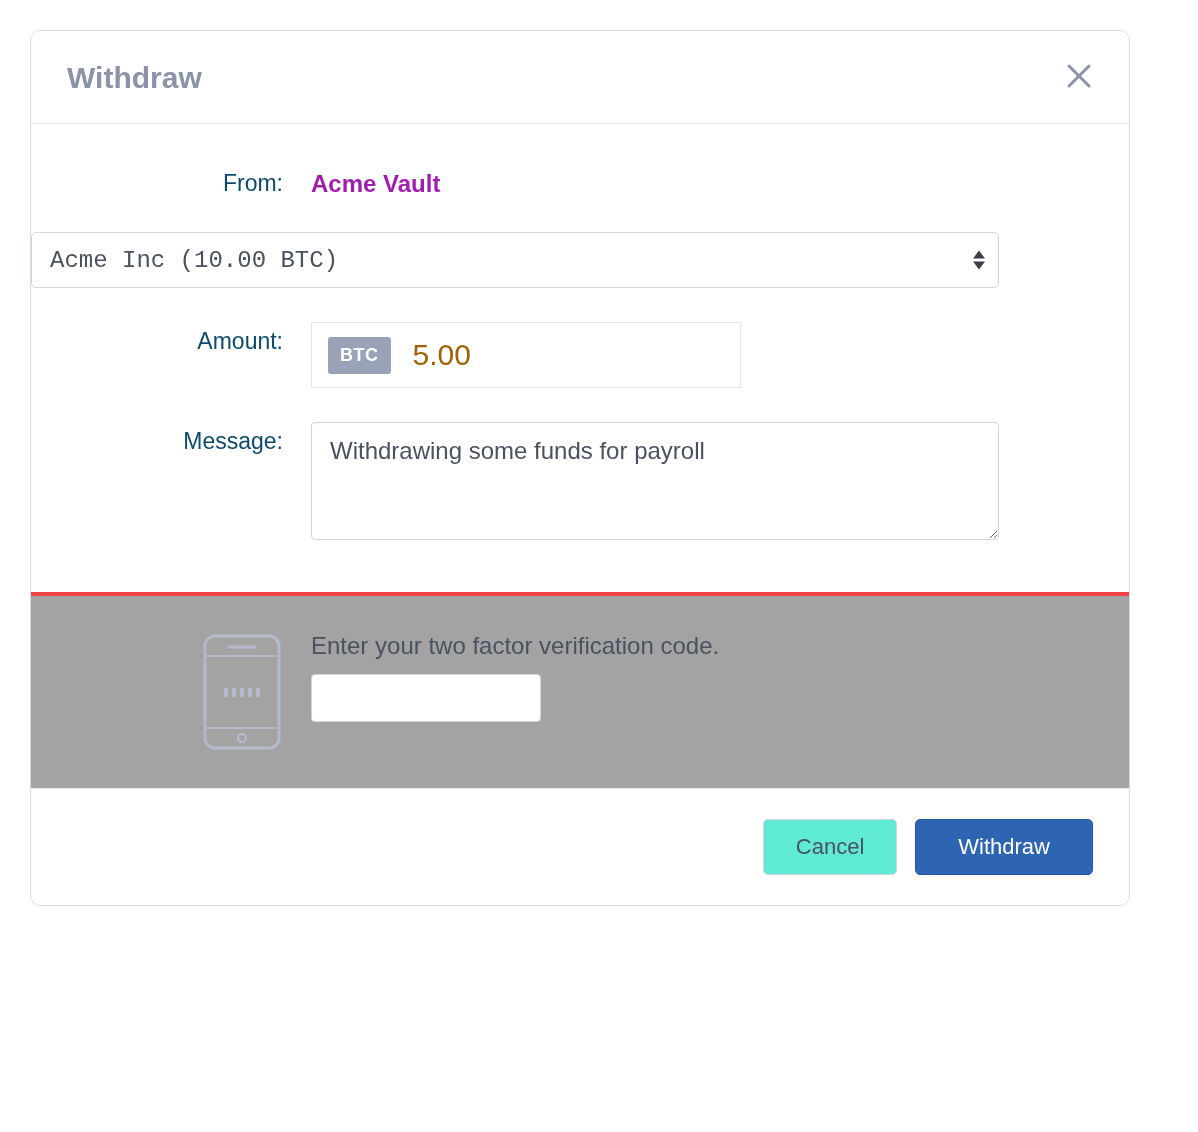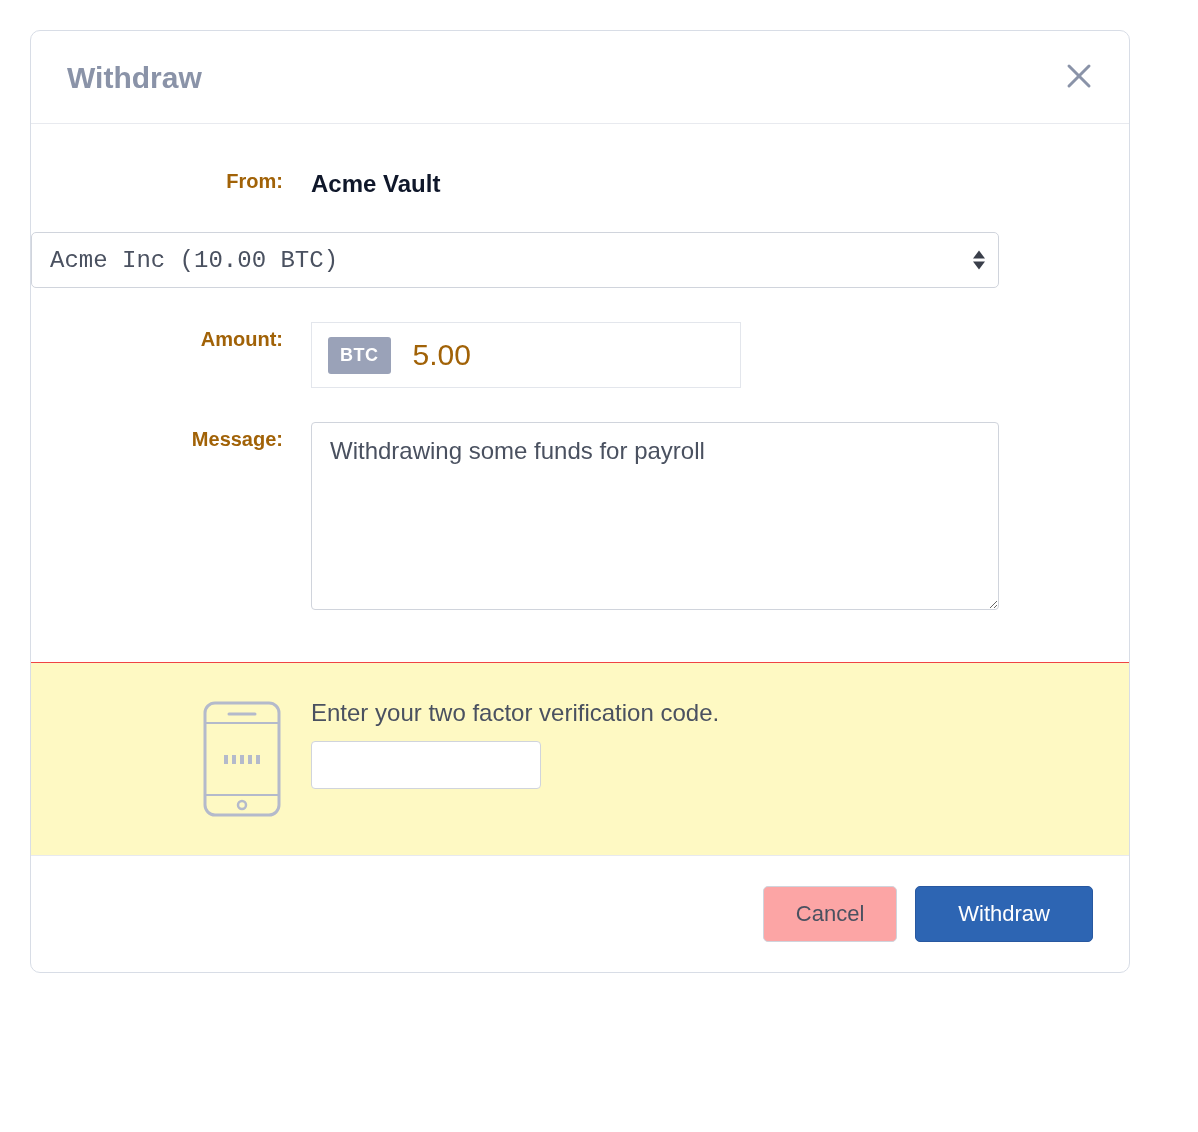--- a/index.html
+++ b/index.html
@@ -40,33 +40,33 @@
     }
     .form-row {
       display: flex;
       align-items: flex-start;
       padding: 0 130px 0 0;
       margin-bottom: 34px;
     }
     .form-label {
       width: 280px;
       text-align: right;
-      font-size: 20px;
-      color: #a16207;
+      font-size: 23px;
+      color: #0c4a6e;
       padding-right: 28px;
       padding-top: 6px;
-      font-weight: 700;
+      font-weight: 400;
     }
     .form-control {
       flex: 1;
     }
     .from-value {
       font-size: 24px;
       font-weight: 700;
-      color: #0f172a;
+      color: #a21caf;
       padding-top: 6px;
     }
     .select-wrap {
       position: relative;
       width: 100%;
       font-family: Liberation Mono, monospace;
     }
     .select-input {
       width: 100%;
       height: 56px;
@@ -125,35 +125,35 @@
     .amount-input {
       border: none;
       outline: none;
       font-size: 30px;
       color: #a16207;
       width: 200px;
       font-family: inherit;
     }
     .message-textarea {
       width: 100%;
-      height: 188px;
+      height: 118px;
       border: 1px solid #d0d4dc;
       border-radius: 4px;
       font-size: 24px;
       color: #4a5160;
       padding: 14px 18px;
       font-family: inherit;
       resize: both;
     }
     .message-row {
       margin-bottom: 0;
     }
     .twofa-section {
-      background: #fef9c3;
-      border-top: 1px solid #ef4444;
+      background: #a3a3a3;
+      border-top: 4px solid #ef4444;
       border-bottom: 1px solid #e8eaef;
       padding: 36px 0 36px 0;
       display: flex;
       align-items: flex-start;
     }
     .twofa-icon-cell {
       width: 280px;
       display: flex;
       justify-content: flex-end;
       padding-right: 28px;
@@ -187,21 +187,21 @@
       height: 56px;
       padding: 0 32px;
       border-radius: 5px;
       font-size: 22px;
       font-weight: 500;
       cursor: pointer;
       border: 1px solid transparent;
       font-family: inherit;
     }
     .btn-secondary {
-      background: #fca5a5;
+      background: #5eead4;
       border: 1px solid #d0d4dc;
       color: #4a5160;
     }
     .btn-primary {
       background: #2d65b3;
       color: #fff;
       border: 1px solid #2858a0;
       padding: 0 42px;
     }
   </style>

